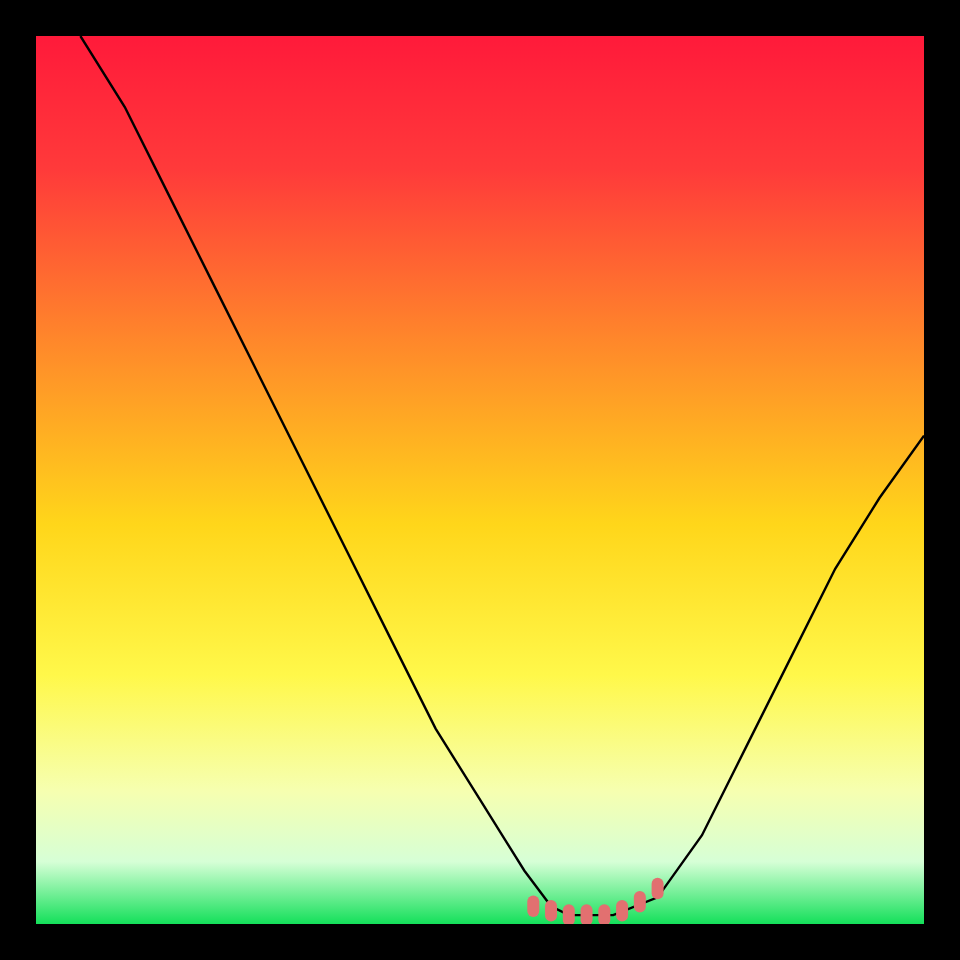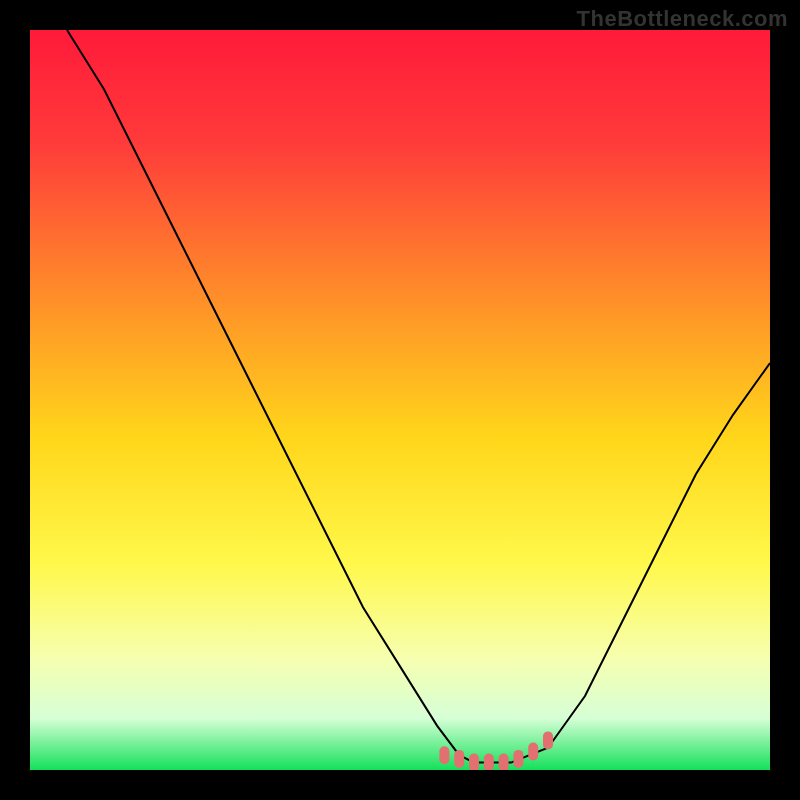--- a/index.html
+++ b/index.html
@@ -40,21 +40,20 @@
   .plot svg {
     width: 100%;
     height: 100%;
     display: block;
   }
 </style>
 </head>
 <body>
 
 <div class="outer">
-  <div class="watermark">TheBottleneck.com</div>
 
   <div class="plot">
     <svg id="plot-svg" viewBox="0 0 740 740" preserveAspectRatio="none">
       <defs>
         <linearGradient id="bg-grad" x1="0" y1="0" x2="0" y2="1">
             <stop offset="0%" stop-color="#ff1a3a"></stop>
             <stop offset="15%" stop-color="#ff3a3a"></stop>
             <stop offset="35%" stop-color="#ff8a2a"></stop>
             <stop offset="55.00000000000001%" stop-color="#ffd61a"></stop>
             <stop offset="72%" stop-color="#fff84a"></stop>

